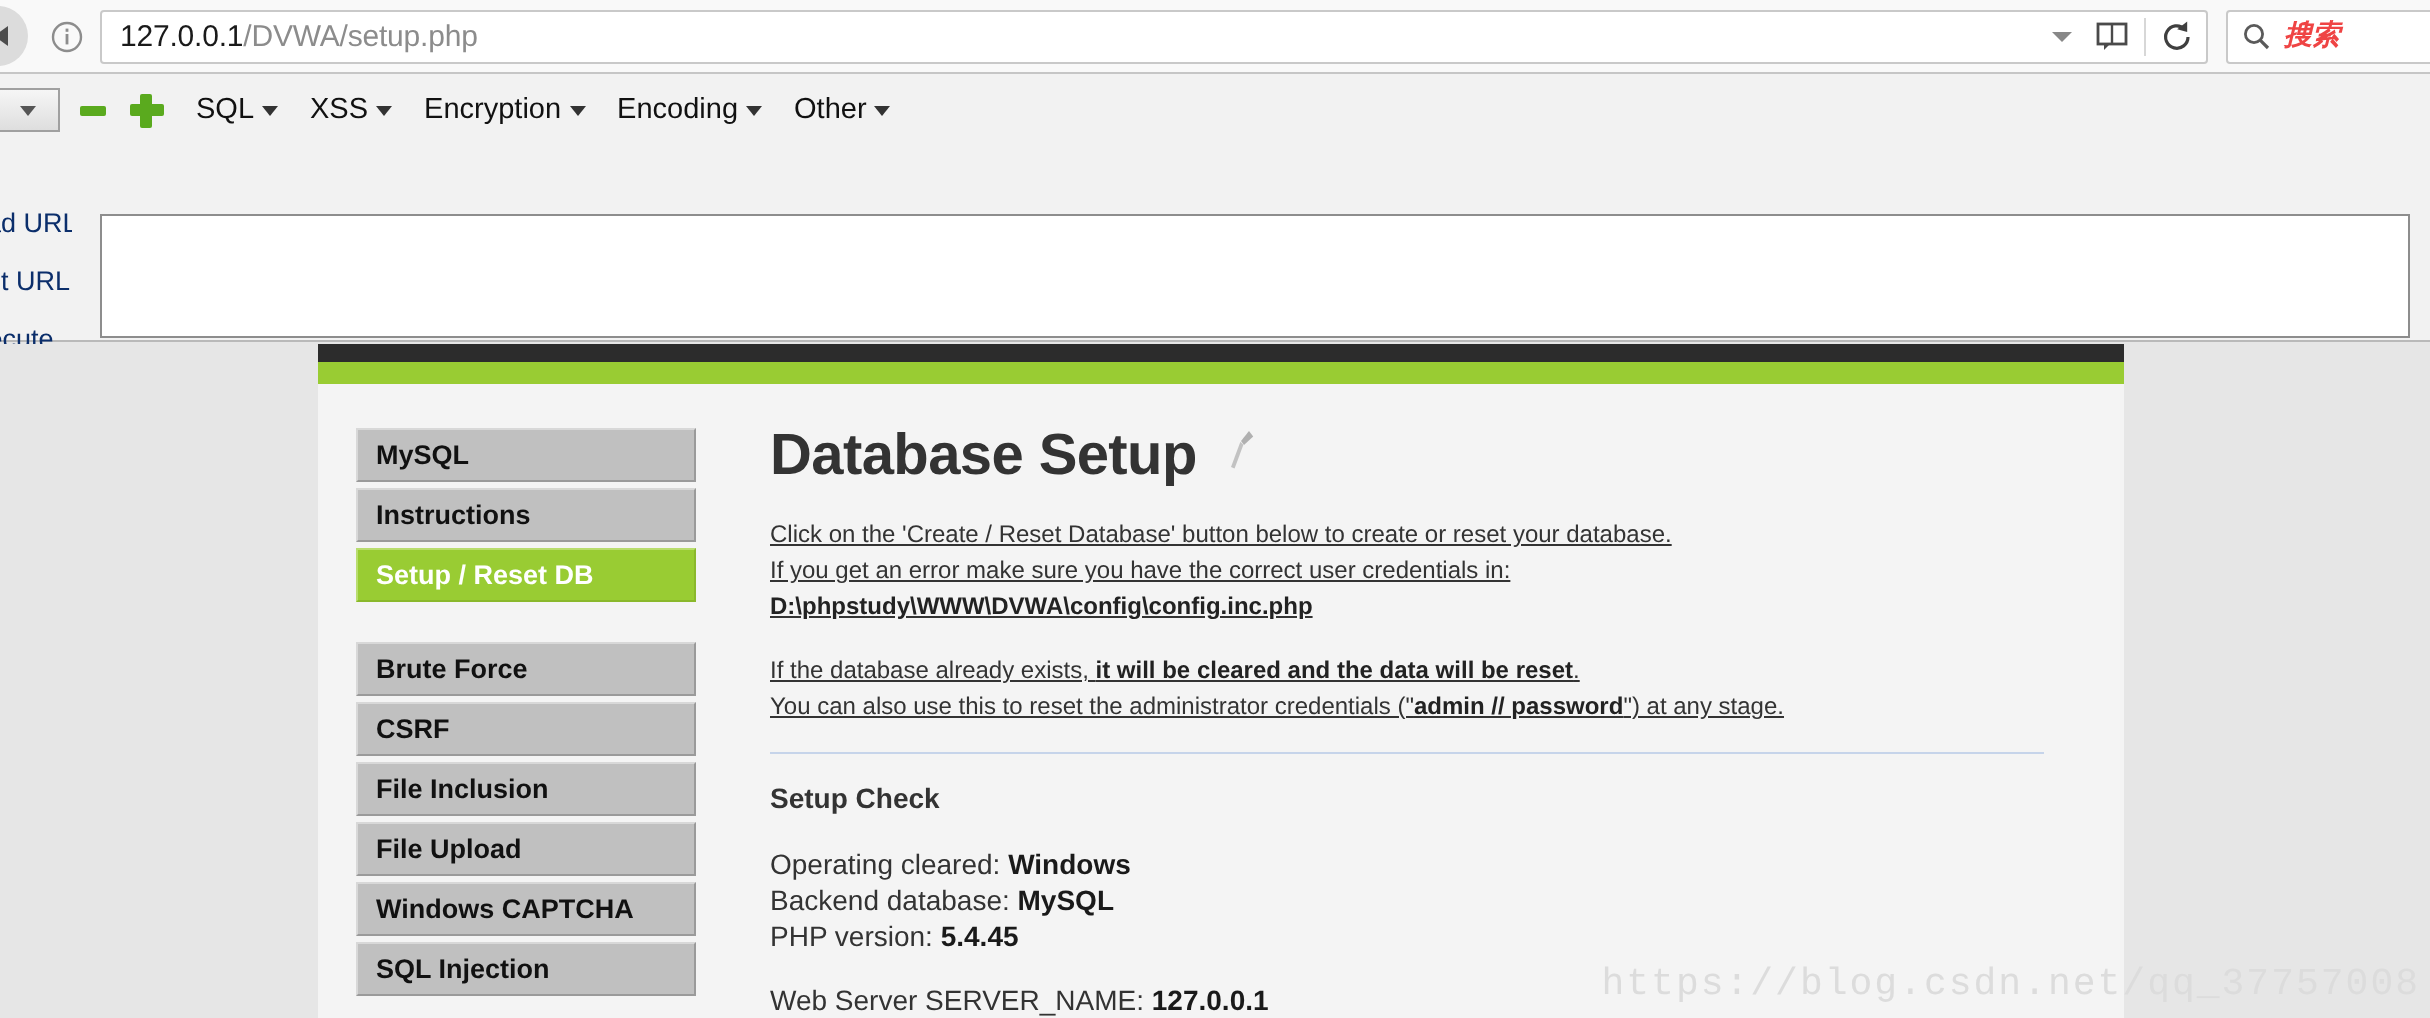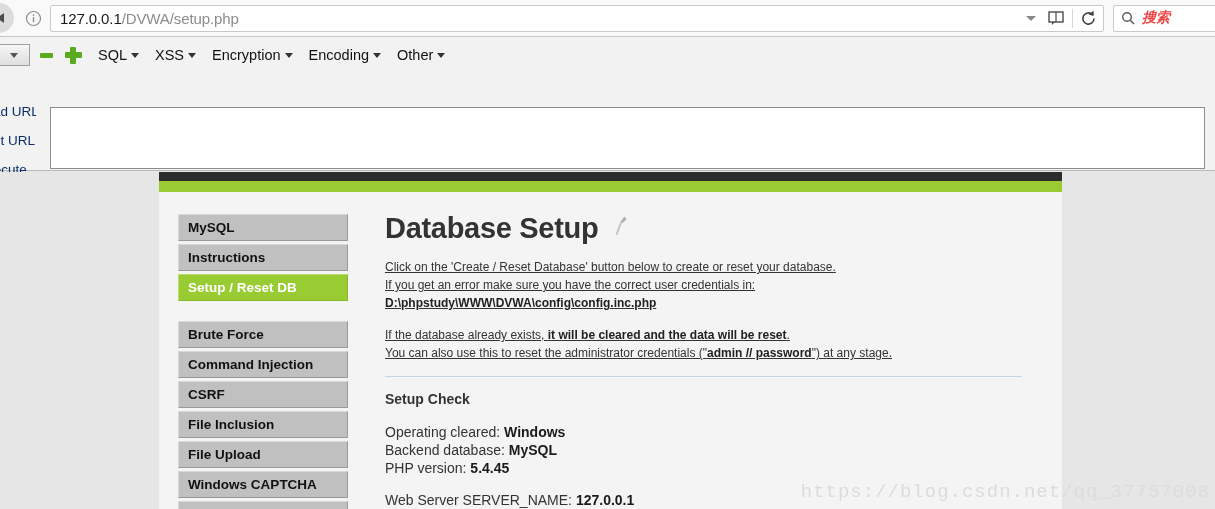--- a/index.html
+++ b/index.html
@@ -377,21 +377,20 @@
     <div id="dvwa-topbar-green"></div>
 
     <div id="dvwa-body">
 
       <div id="dvwa-sidebar">
         <div class="menu-item">MySQL</div>
         <div class="menu-item">Instructions</div>
         <div class="menu-item active">Setup / Reset DB</div>
         <div class="menu-gap"></div>
         <div class="menu-item">Brute Force</div>
-        <div class="menu-item">Command Injection</div>
         <div class="menu-item">CSRF</div>
         <div class="menu-item">File Inclusion</div>
         <div class="menu-item">File Upload</div>
         <div class="menu-item">Windows CAPTCHA</div>
         <div class="menu-item">SQL Injection</div>
 
       </div>
 
       <div id="dvwa-main">
 

